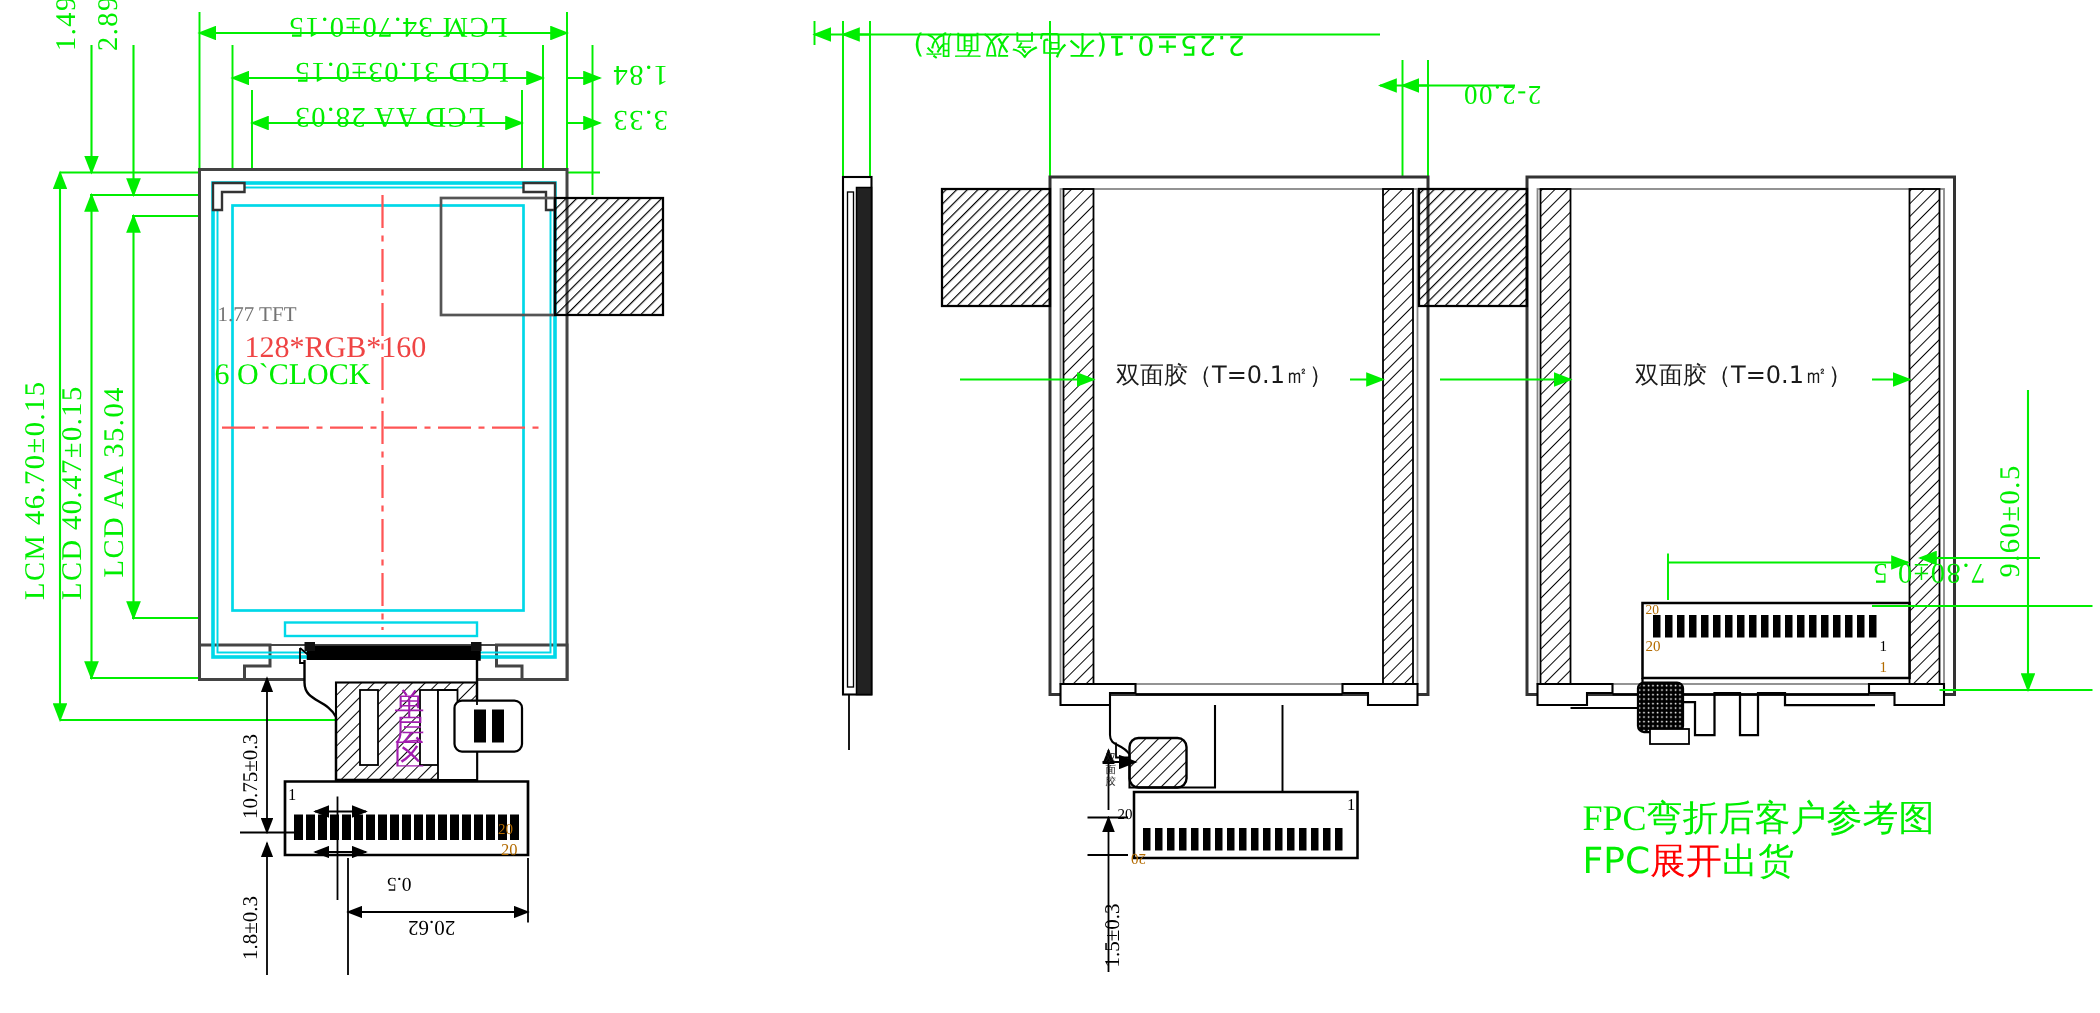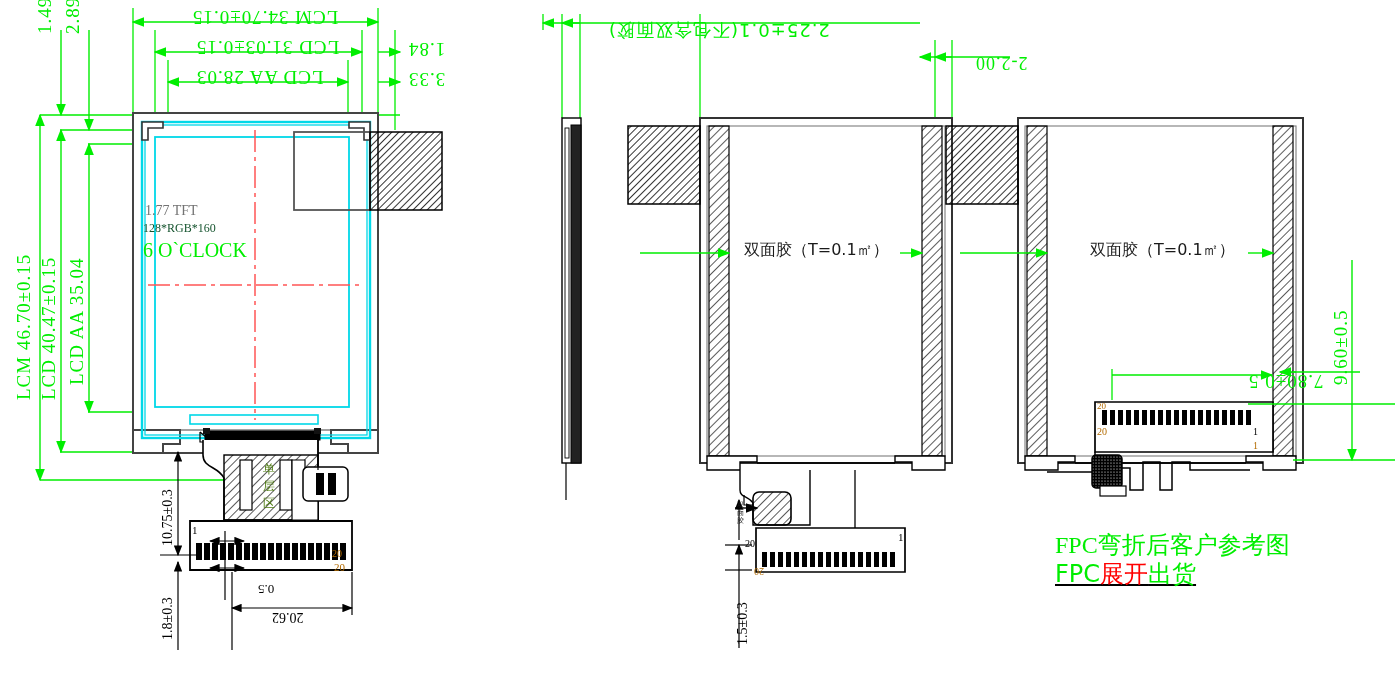--- a/index.html
+++ b/index.html
@@ -306,24 +306,24 @@
 <div class="lbl" style="left:408px;top:68px;transform:rotate(180deg);color:#00ee00;font-size:19px;letter-spacing:1px;">3.33</div>
 
 <div class="lbl" style="left:34px;top:34px;transform:rotate(-90deg);transform-origin:left top;color:#00ee00;font-size:19px;letter-spacing:1px;">1.49</div>
 <div class="lbl" style="left:62px;top:34px;transform:rotate(-90deg);transform-origin:left top;color:#00ee00;font-size:19px;letter-spacing:1px;">2.89</div>
 
 <div class="lbl" style="left:13px;top:400px;transform:rotate(-90deg);transform-origin:left top;color:#00ee00;font-size:19px;letter-spacing:1px;">LCM 46.70±0.15</div>
 <div class="lbl" style="left:38px;top:400px;transform:rotate(-90deg);transform-origin:left top;color:#00ee00;font-size:19px;letter-spacing:1px;">LCD 40.47±0.15</div>
 <div class="lbl" style="left:66px;top:385px;transform:rotate(-90deg);transform-origin:left top;color:#00ee00;font-size:19px;letter-spacing:1px;">LCD AA 35.04</div>
 
 <div class="lbl" style="left:145px;top:203px;color:#737373;font-size:14px;">1.77  TFT</div>
-<div class="lbl" style="left:143px;top:221px;color:#14532d;font-size:12px;">128*RGB*160</div>
+<div class="lbl" style="left:143px;top:221px;color:#ef4444;font-size:20px;padding-left:20px;">128*RGB*160</div>
 <div class="lbl" style="left:143px;top:239px;color:#00ee00;font-size:20px;">6 O`CLOCK</div>
 
-<div class="lbl" style="left:263px;top:461px;color:#4d7c0f;font-size:12px;width:16px;line-height:17px;white-space:normal;font-family:'DejaVu Sans',sans-serif;">单层区</div>
+<div class="lbl" style="left:263px;top:461px;color:#a21caf;font-size:20px;width:16px;line-height:17px;white-space:normal;font-family:'DejaVu Sans',sans-serif;">单层区</div>
 
 <div class="lbl" style="left:160px;top:546px;transform:rotate(-90deg);transform-origin:left top;color:#000;font-size:14px;">10.75±0.3</div>
 <div class="lbl" style="left:160px;top:640px;transform:rotate(-90deg);transform-origin:left top;color:#000;font-size:14px;">1.8±0.3</div>
 <div class="lbl" style="left:258px;top:581px;transform:rotate(180deg);color:#000;font-size:13px;">0.5</div>
 <div class="lbl" style="left:272px;top:609px;transform:rotate(180deg);color:#000;font-size:14px;">20.62</div>
 
 <div class="lbl" style="left:192px;top:524px;color:#000;font-size:11px;">1</div>
 <div class="lbl" style="left:332px;top:548px;color:#b36b00;font-size:10px;">20</div>
 <div class="lbl" style="left:334px;top:561px;color:#b36b00;font-size:11px;">20</div>
 
@@ -342,13 +342,13 @@
 
 <div class="lbl" style="left:1330px;top:385px;transform:rotate(-90deg);transform-origin:left top;color:#00ee00;font-size:19px;letter-spacing:1px;">9.60±0.5</div>
 <div class="lbl" style="left:1248px;top:370px;transform:rotate(180deg);color:#00ee00;font-size:19px;letter-spacing:1px;">7.80±0.5</div>
 
 <div class="lbl" style="left:1097px;top:401px;color:#b36b00;font-size:9px;">20</div>
 <div class="lbl" style="left:1097px;top:426px;color:#b36b00;font-size:10px;">20</div>
 <div class="lbl" style="left:1253px;top:426px;color:#000;font-size:10px;">1</div>
 <div class="lbl" style="left:1253px;top:440px;color:#b36b00;font-size:10px;">1</div>
 
 <div class="lbl" style="left:1055px;top:529px;color:#00ee00;font-size:24px;font-family:Liberation Serif, serif;">FPC弯折后客户参考图</div>
-<div class="lbl" style="left:1055px;top:558px;font-size:24px;font-family:'DejaVu Sans',sans-serif;text-decoration:underline;"><span style="color:#00ee00;">FPC</span><span style="color:#ff0000;">展开</span><span style="color:#00ee00;">出货</span></div>
+<div class="lbl" style="left:1055px;top:558px;font-size:24px;font-family:'DejaVu Sans',sans-serif;"><span style="color:#00ee00;">FPC</span><span style="color:#ff0000;">展开</span><span style="color:#00ee00;">出货</span></div>
 
 </body></html>

